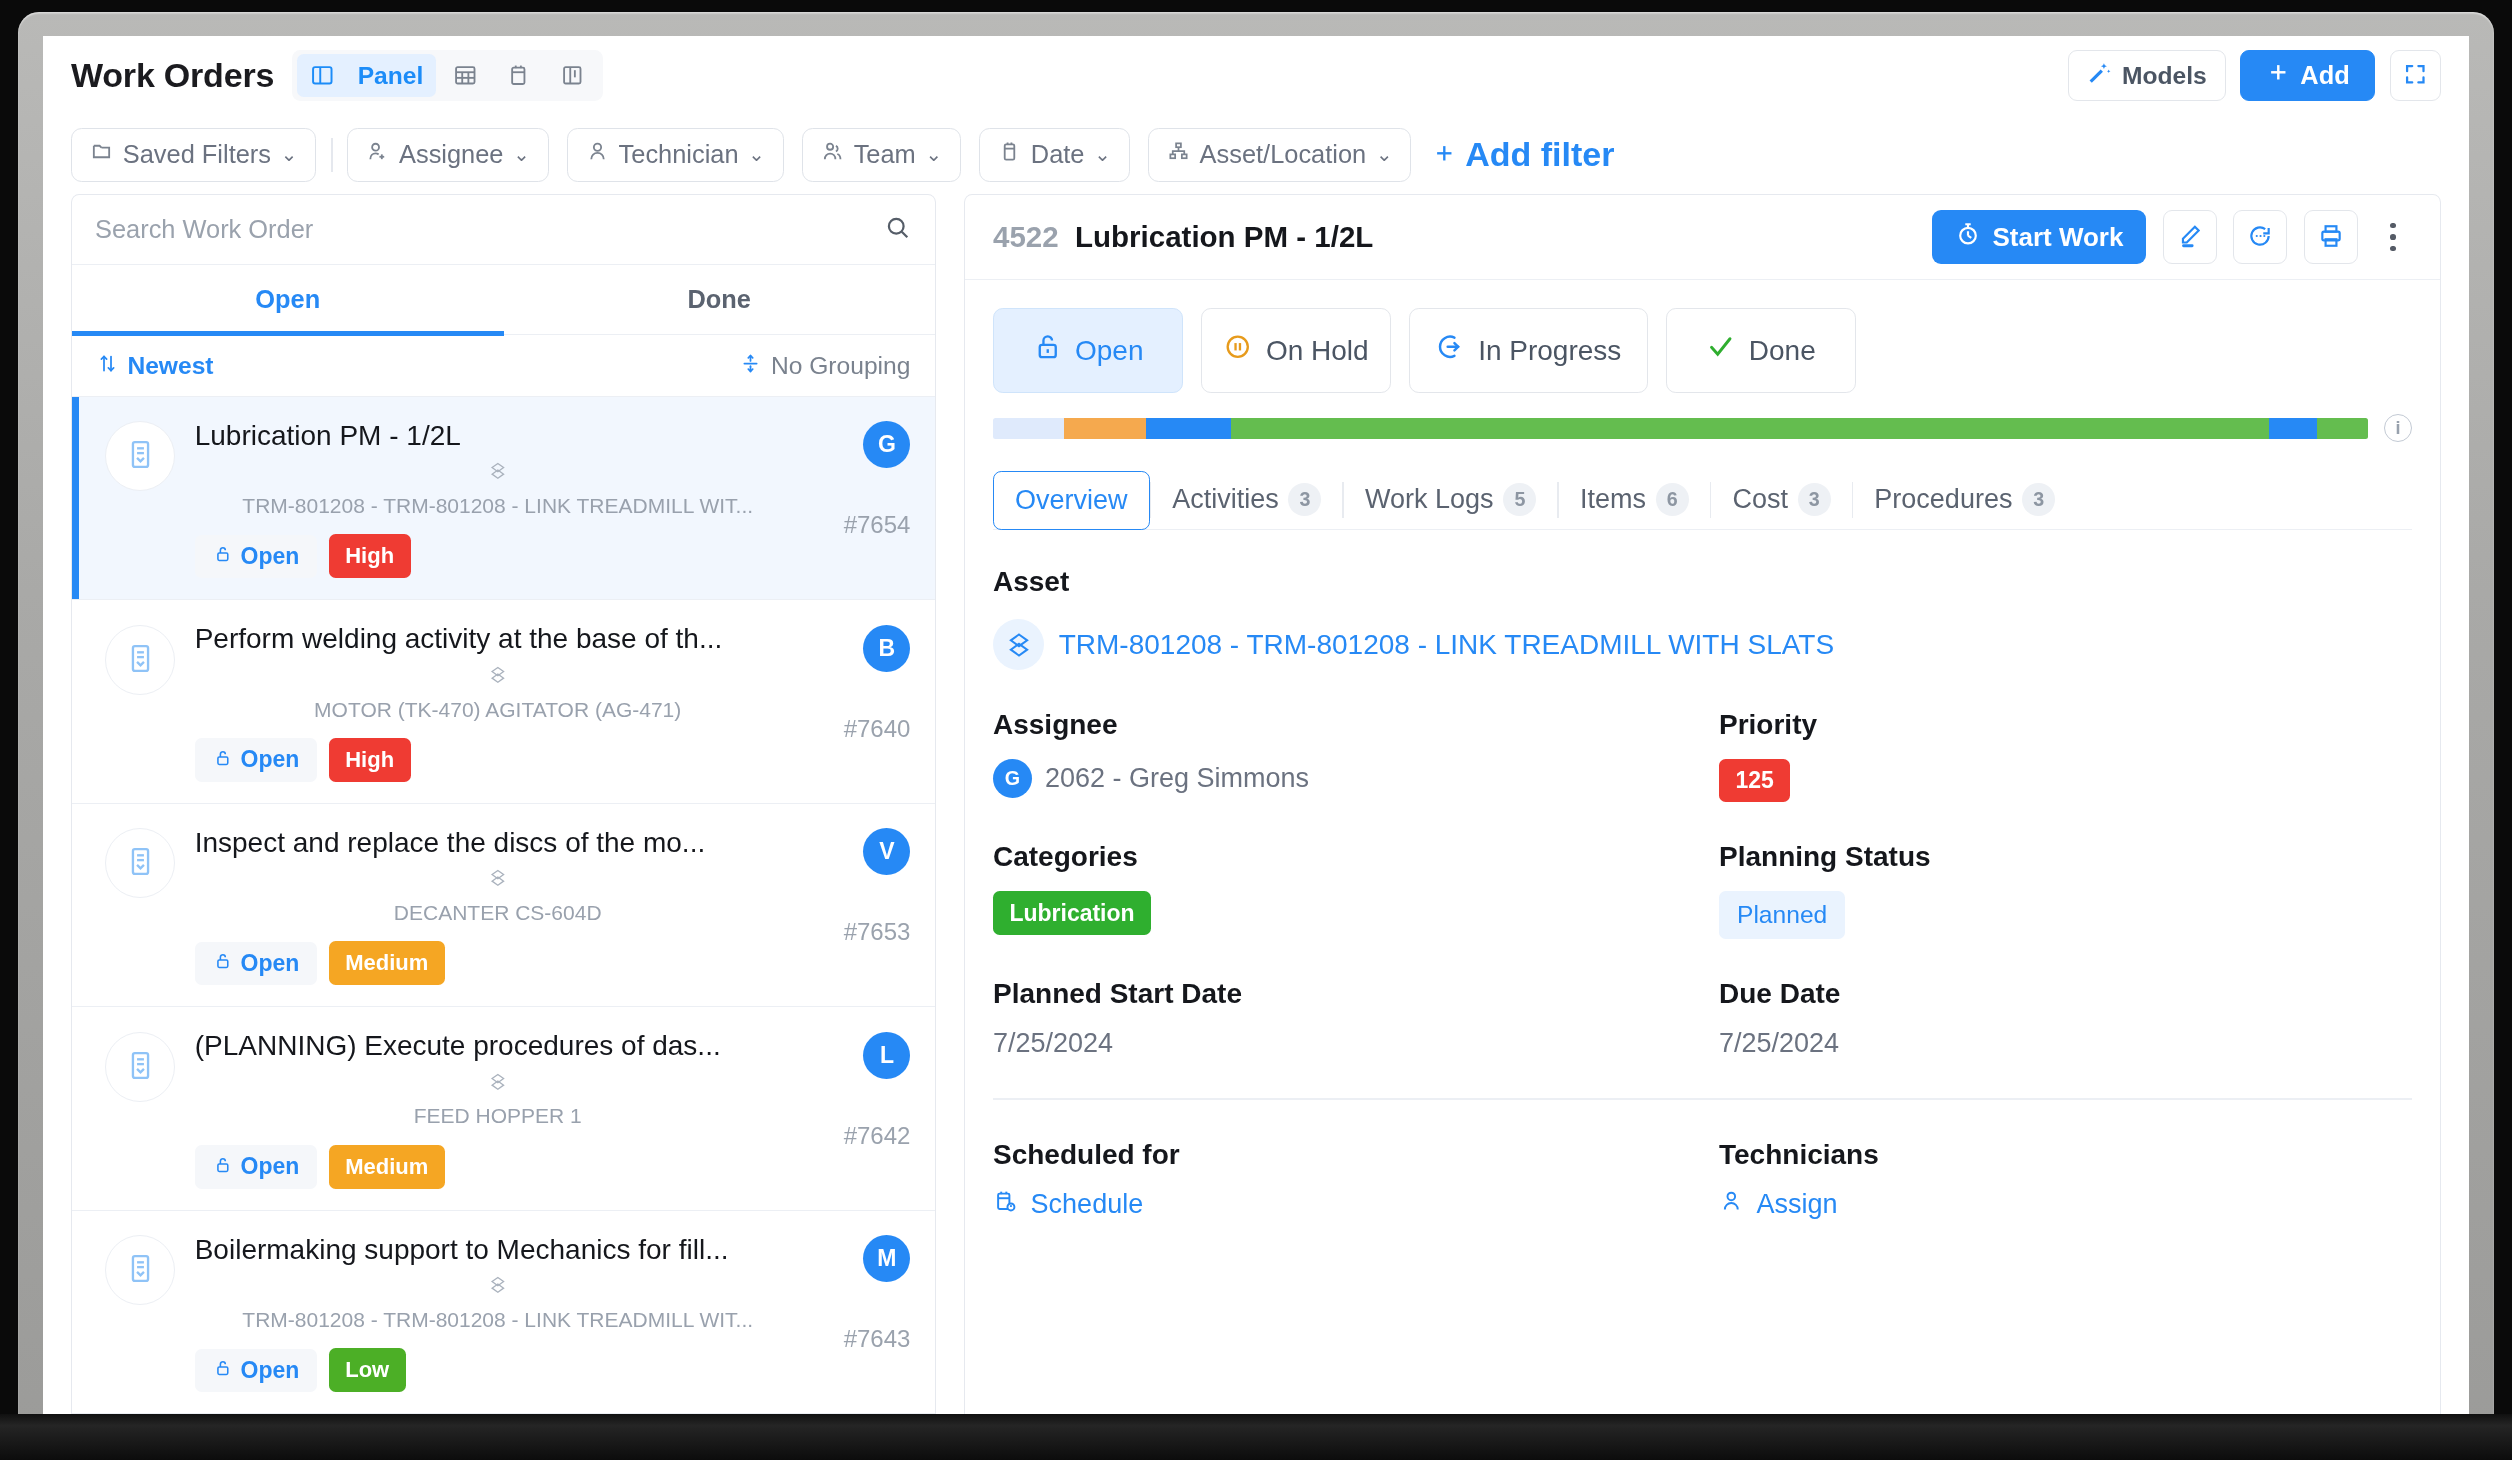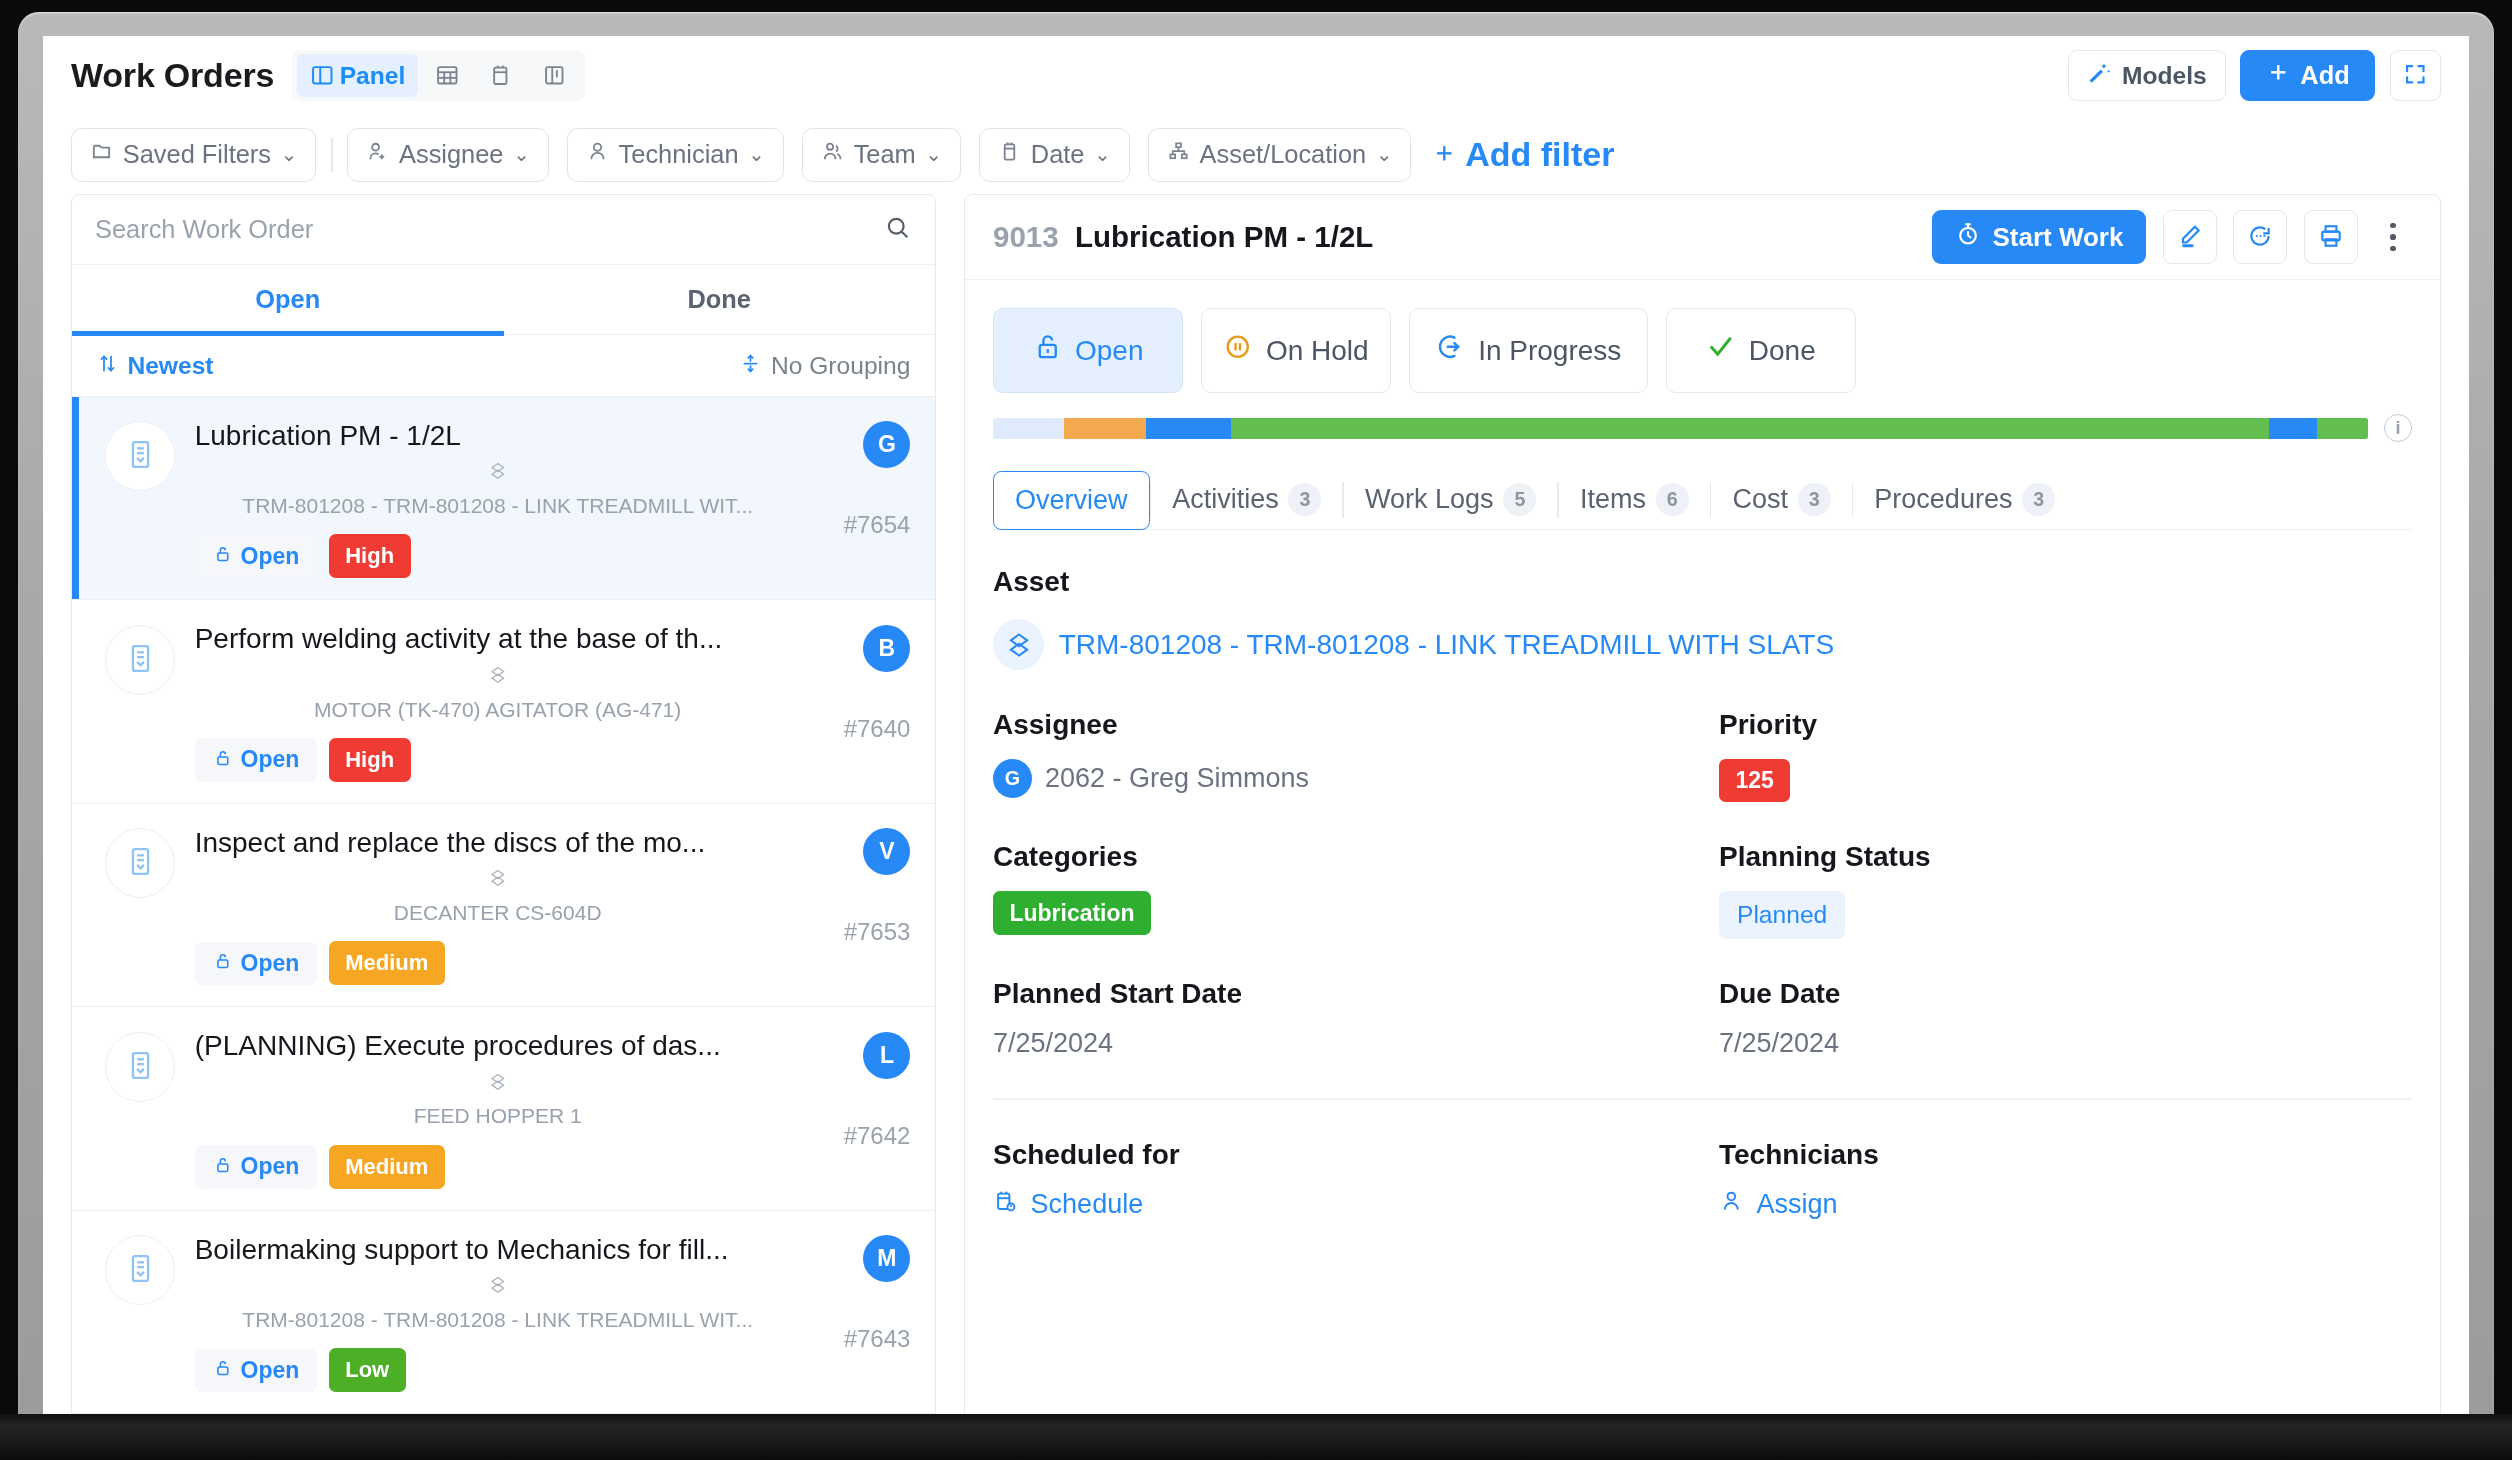--- a/index.html
+++ b/index.html
@@ -47,21 +47,21 @@
   .page-title {
     font-size: 34px; font-weight: 700; color: #1b1b1f; letter-spacing: -0.2px;
     white-space: nowrap;
   }
   .view-switch {
     display: flex; align-items: center; gap: 3.3px;
     margin-left: 18px;
     background: #f7f8fa; border-radius: 8.2px; padding: 4.1px 4.9px;
   }
   .view-btn {
-    display:flex; align-items:center; gap:5px;
+    display:flex; align-items:center; gap:23px;
     height: 43px; padding: 0 13px; border-radius: 6.6px;
     color:#6b7280; cursor: pointer; font-size: 24.6px; font-weight:600;
     background: transparent;
   }
   .view-btn.active { background:#e4f0ff; color:#1c8cf8; }
   .view-btn svg { display:block; }
   .spacer { flex: 1 1 auto; }
   .btn {
     display:inline-flex; align-items:center; justify-content:center; gap:9.8px;
     border-radius: 9px; cursor:pointer; white-space:nowrap;
@@ -700,21 +700,21 @@
                 <div class="wo-num">#7643</div>
               </div>
             </div>
 
           </div>
         </div>
 
         <div class="detail">
 
           <div class="detail-head">
-            <span class="d-num">9013</span>
+            <span class="d-num">4522</span>
             <span class="d-title">Lubrication PM - 1/2L</span>
             <div class="spacer"></div>
             <div class="btn-start">
               <span>
                 <svg width="26" height="26" viewBox="0 0 24 24" fill="none" stroke="#fff" stroke-width="2">
                   <circle cx="12" cy="13.5" r="7.2"></circle>
                     <line x1="12" y1="13.5" x2="12" y2="9.5"></line>
                   <line x1="12" y1="13.5" x2="15" y2="15.5"></line>
                   <line x1="9.5" y1="3" x2="14.5" y2="3"></line>
                     <line x1="12" y1="3" x2="12" y2="6"></line>

